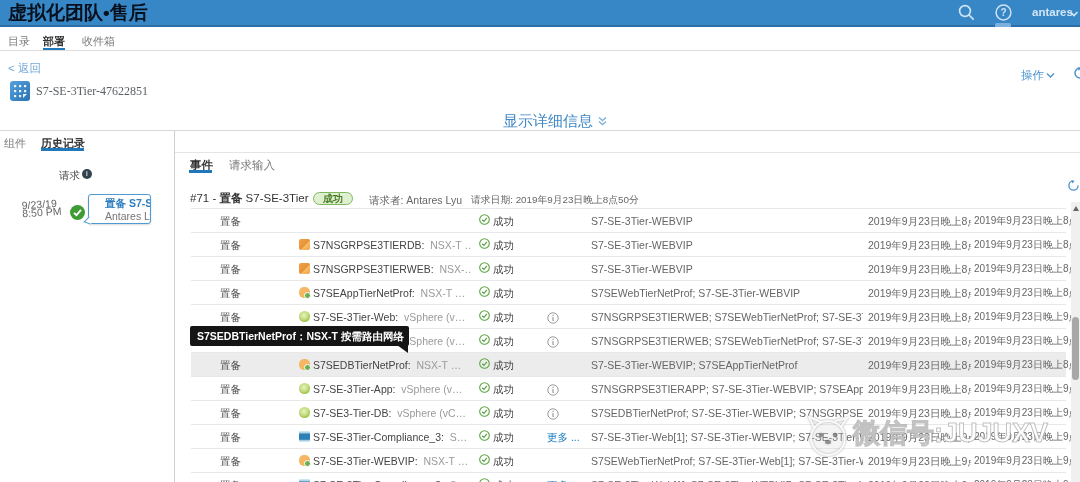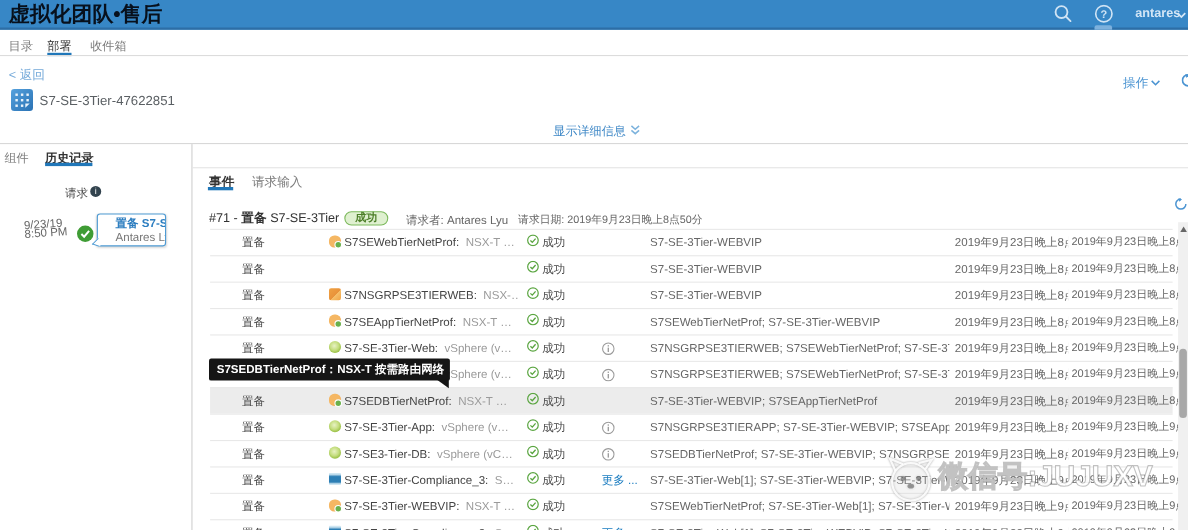--- a/index.html
+++ b/index.html
@@ -15,22 +15,22 @@
     color:#07101c; letter-spacing:0px; }
   #antares { position:absolute; left:1032px; top:6px; color:#d3e6f6; font-size:11.5px; font-weight:bold; white-space:nowrap; }
 
   
   .navtab { position:absolute; top:34px; font-size:11px; color:#7b7b7b; }
   #tab-underline { position:absolute; left:43px; top:48px; width:22px; height:3px; background:#2077b9; }
   #navborder { position:absolute; left:0; top:50px; width:1080px; height:1px; background:#dcdcdc; }
   #back { position:absolute; left:8px; top:61px; font-size:11.5px; color:#74a9d9;text-align:right; }
   #dep-icon { position:absolute; left:10px; top:81px; width:20px; height:20px; border-radius:3px;
     background:linear-gradient(135deg,#55a1dd 0%,#2a72b4 100%); }
-  #dep-title { position:absolute; left:36px; top:84px; font-size:12px; color:#5a5f63; }
-  #showdetail { position:absolute; left:503px; top:112px; font-size:11px; color:#3d87c6;text-align:center; }
+  #dep-title { position:absolute; left:36px; top:84px; font-size:12px; color:#5a5f63;font-family:Liberation Serif, serif; }
+  #showdetail { position:absolute; left:503px; top:112px; font-size:15px; color:#3d87c6;text-align:center; }
   #hr1 { position:absolute; left:0; top:130px; width:1080px; height:1px; background:#d8d8d8; }
 
   
   .lefttab { position:absolute; top:136px; font-size:11px; color:#7b7b7b; }
   #hist-underline { position:absolute; left:41px; top:148px; width:43px; height:3px; background:#2077b9; }
   #vdivider { position:absolute; left:174px; top:131px; width:1px; height:351px; background:#cfcfcf; }
 
   
   #req-label { position:absolute; left:59px; top:169px; font-size:10.5px; color:#4a4a4a; }
   #req-badge { position:absolute; left:82px; top:169px; width:10px; height:10px; border-radius:50%;
@@ -107,21 +107,21 @@
     <circle cx="8.5" cy="8.5" r="7.4" fill="none" stroke="#cfe3f4" stroke-width="1.5"></circle>
     <text x="8.5" y="12.2" font-size="10" font-weight="bold" fill="#cfe3f4" text-anchor="middle" font-family="Liberation Sans,sans-serif">?</text>
   </svg>
   <div class="abs" style="left:995px; top:23px; width:16px; height:4px; background:#7db1dd; border-radius:2px 2px 0 0;"></div>
   <span id="antares">antares</span>
   <svg class="abs" style="left:1069px; top:10px;" width="10" height="8" viewBox="0 0 10 8">
       <path d="M1.5 2 L5 5.5 L8.5 2" fill="none" stroke="#d3e6f6" stroke-width="1.6"></path>
     </svg>
 
   <span class="navtab" style="left:8px;">目录</span>
-  <span class="navtab" style="left:43px; color:#333; font-weight:normal;">部署</span>
+  <span class="navtab" style="left:43px; color:#333; font-weight:bold;">部署</span>
   <span class="navtab" style="left:82px;">收件箱</span>
   <div id="tab-underline"></div>
   <div id="navborder"></div>
 
   <span id="back">&lt; 返回</span>
   <span class="abs" style="left:1021px; top:68px; font-size:11.5px; color:#4b94d2;">操作</span>
   <svg class="abs" style="left:1046px; top:72px;" width="9" height="7" viewBox="0 0 9 7">
       <path d="M1 1.5 L4.5 5 L8 1.5" fill="none" stroke="#4b94d2" stroke-width="1.4"></path>
     </svg>
   <svg class="abs" style="left:1074px; top:67px;" width="12" height="12" viewBox="0 0 12 12">
@@ -170,31 +170,31 @@
   <div id="evt-underline"></div>
 
   <span id="reqline">#71 - <b>置备</b> S7-SE-3Tier</span>
   <div id="pill">成功</div>
   <span class="abs" style="left:369px; top:194px; font-size:10.5px; color:#666;">请求者: Antares Lyu</span>
   <span class="abs" style="left:471px; top:194px; font-size:9.8px; color:#666;">请求日期: 2019年9月23日晚上8点50分</span>
 
   <div id="rows">
 <div class="row" style="top:208px">
         <span class="cell c-zb">置备</span>
-        <span class="cell c-name"><span class="icon i-np"></span>S7SEWebTierNetProf:<span class="dim">&nbsp; NSX-T …</span></span>
         <span class="cell c-status"><svg class="chk" width="11" height="11" viewBox="0 0 11 11">
             <circle cx="5.5" cy="5.5" r="4.8" fill="none" stroke="#5aa540" stroke-width="1.1"></circle>
             <path d="M3.2 5.7 L4.9 7.3 L7.9 3.9" fill="none" stroke="#5aa540" stroke-width="1.2"></path>
           </svg> 成功</span>
         <span class="cell c-rel">S7-SE-3Tier-WEBVIP</span>
         <span class="cell c-d1">2019年9月23日晚上8点</span>
         <span class="cell c-d2">2019年9月23日晚上8点</span>
       </div>
 <div class="row" style="top:232px">
         <span class="cell c-zb">置备</span>
+        <span class="cell c-name"><span class="icon i-sq"></span>S7NSGRPSE3TIERDB:<span class="dim">&nbsp; NSX-T …</span></span>
         <span class="cell c-status"><svg class="chk" width="11" height="11" viewBox="0 0 11 11">
             <circle cx="5.5" cy="5.5" r="4.8" fill="none" stroke="#5aa540" stroke-width="1.1"></circle>
             <path d="M3.2 5.7 L4.9 7.3 L7.9 3.9" fill="none" stroke="#5aa540" stroke-width="1.2"></path>
           </svg> 成功</span>
         <span class="cell c-rel">S7-SE-3Tier-WEBVIP</span>
         <span class="cell c-d1">2019年9月23日晚上8点</span>
         <span class="cell c-d2">2019年9月23日晚上8点</span>
       </div>
 <div class="row" style="top:256px">
         <span class="cell c-zb">置备</span>

